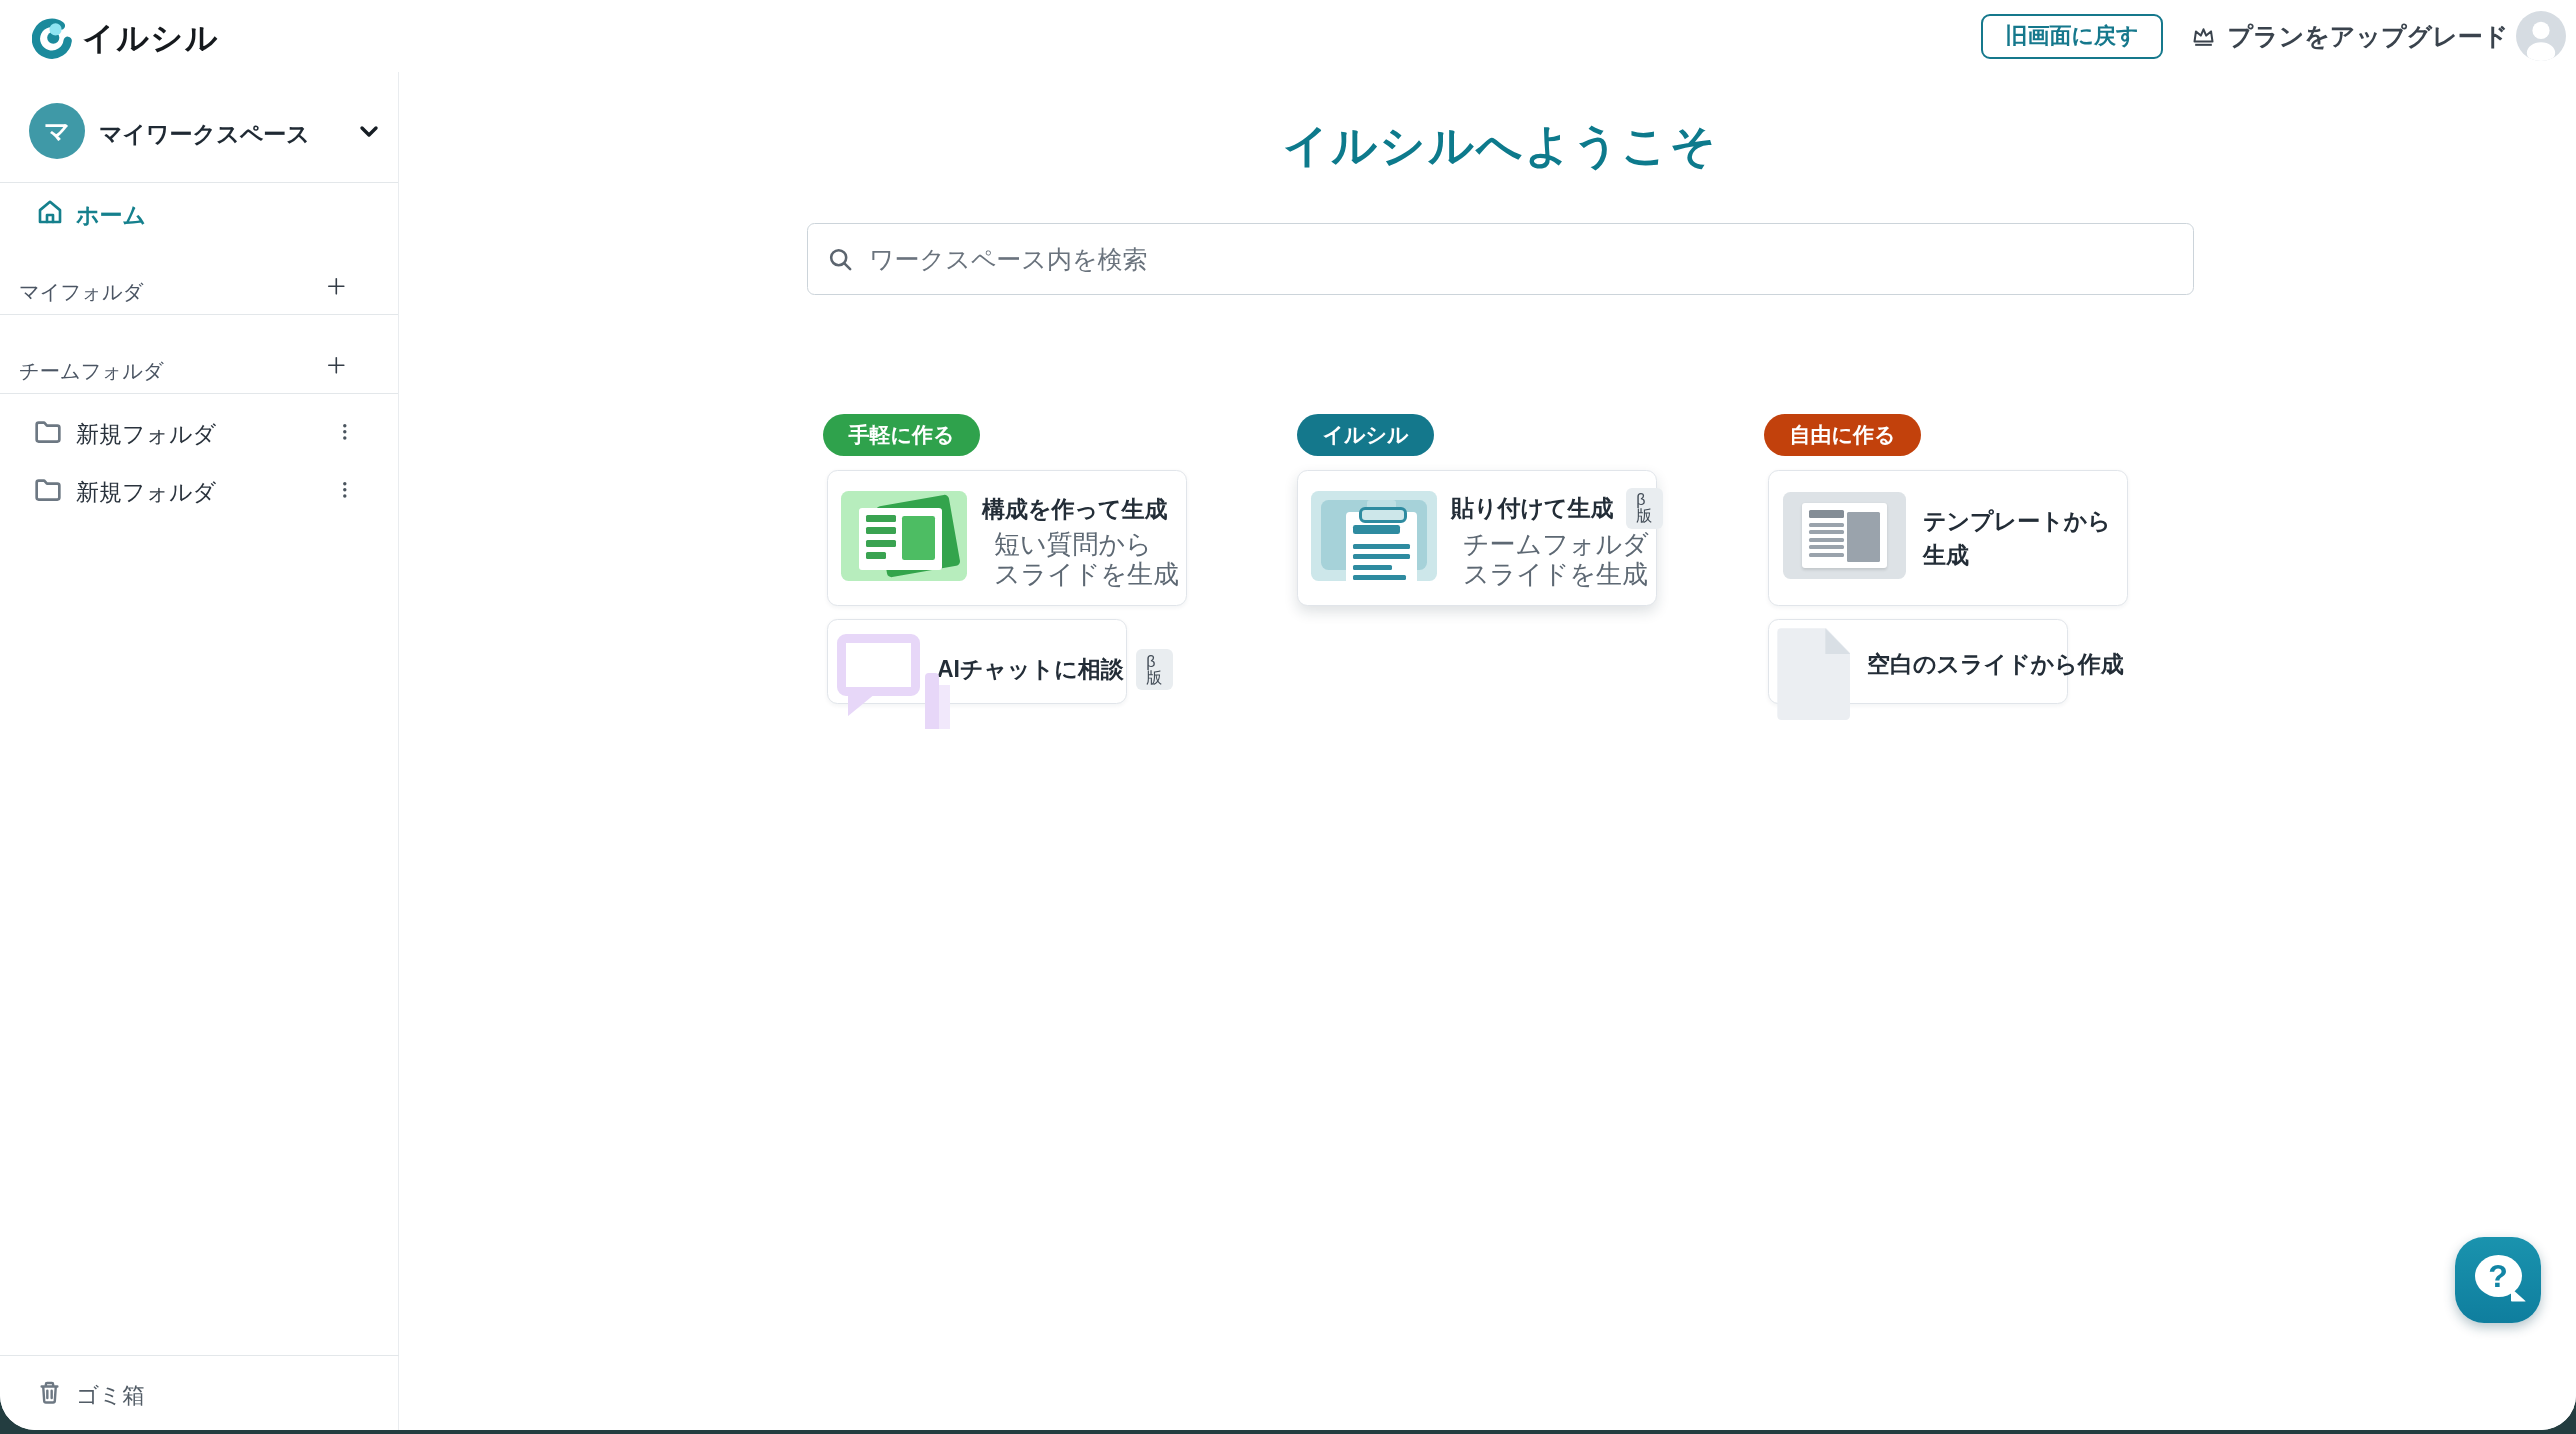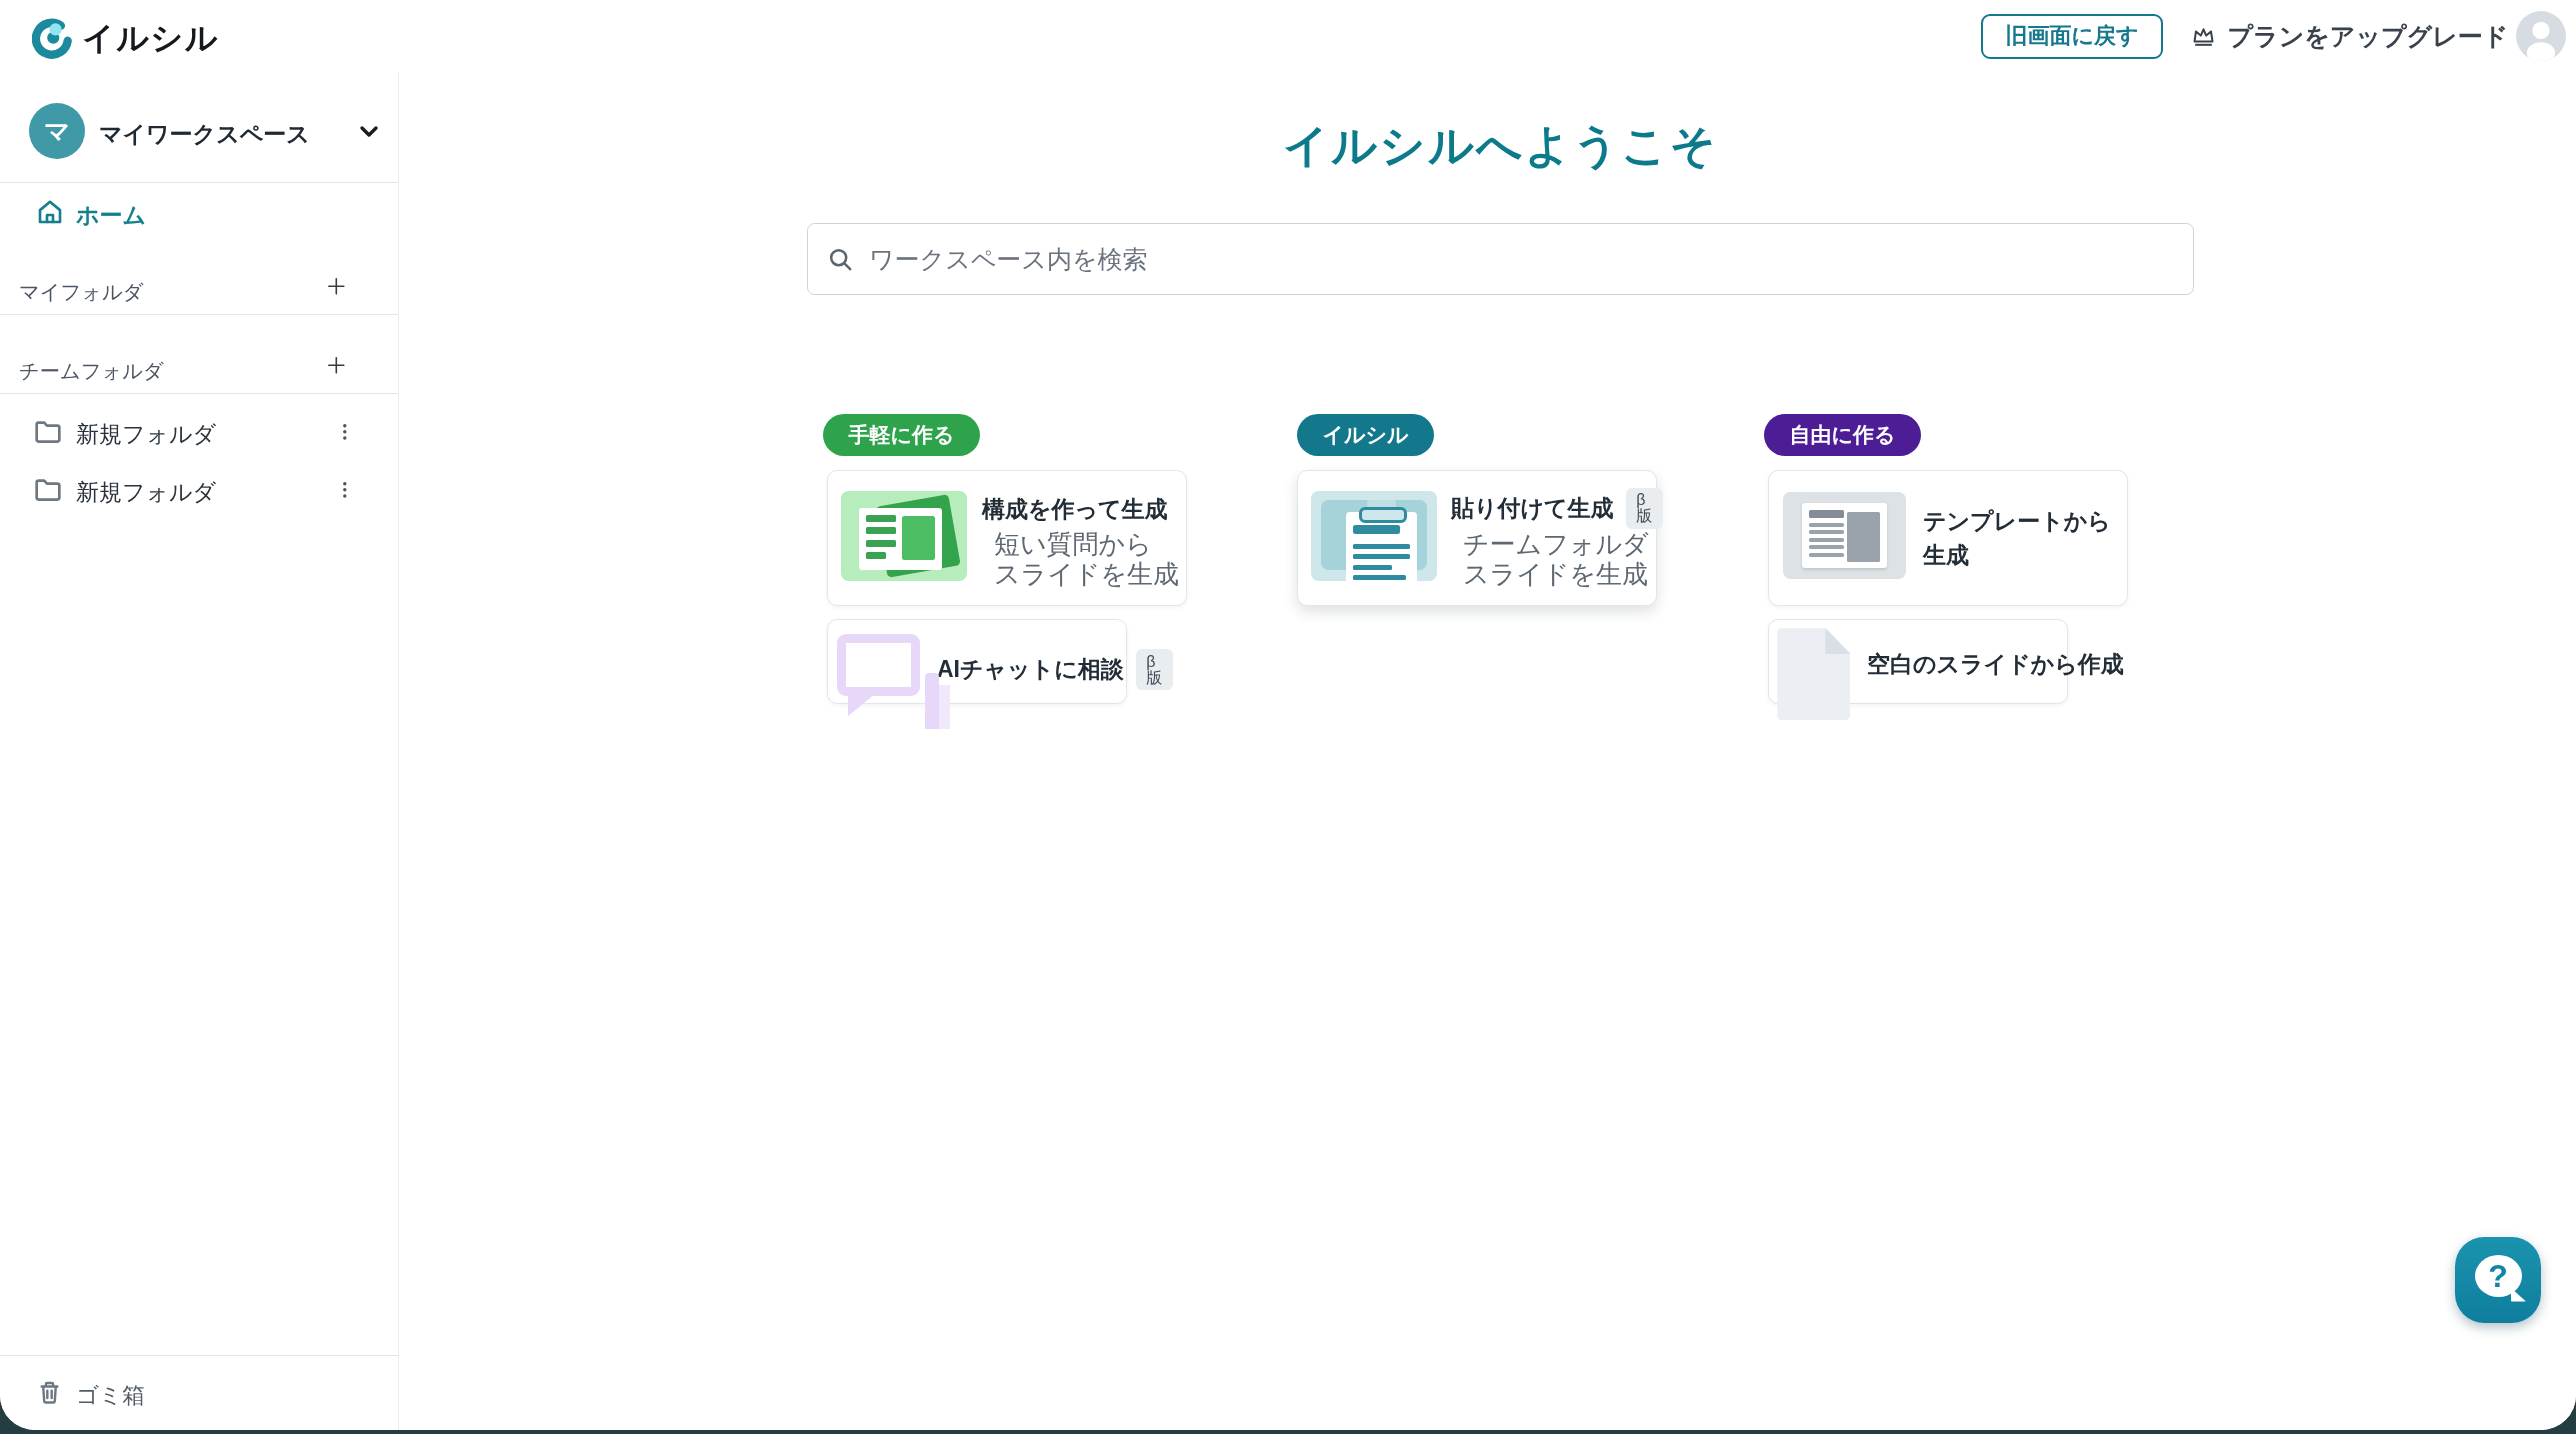--- a/index.html
+++ b/index.html
@@ -56,21 +56,21 @@
     position:absolute;left:408px;top:151px;width:1387px;height:72px;box-sizing:border-box;
     border:1.5px solid #ccd4da;border-radius:7.5px;background:#fff;display:flex;align-items:center;padding:0 18px;gap:12px;
   }
   .search input{border:none;outline:none;flex:1;font-size:25px;color:#2a333d;font-family:inherit;background:transparent;}
   .search input::placeholder{color:#6a737d;opacity:1;}
   .search-icon{color:#5c656f;flex:0 0 auto;display:flex;}
   .pill{position:absolute;top:342px;height:42px;border-radius:21px;color:#fff;font-size:21px;font-weight:700;
     display:flex;align-items:center;padding:0 25.6px;}
   .pill-easy{left:424px;background:#2fa24c;}
   .pill-detail{left:898px;background:#14788c;}
-  .pill-free{left:1365px;background:#4c1d95;}
+  .pill-free{left:1365px;background:#c2410c;}
   .card{position:absolute;background:#fff;border:1.5px solid #e1e5ea;border-radius:10.5px;box-sizing:border-box;
     box-shadow:0 1.5px 4.5px rgba(20,40,60,.05);}
   .row1{top:398px;height:136px;width:360px;}
   .row2{top:547px;height:85px;width:300px;}
   .card-structure{left:428px;}
   .card-paste{left:898px;box-shadow:0 6px 13.6px rgba(20,40,60,.14);}
   .card-template{left:1369px;}
   .card-aichat{left:428px;}
   .card-blank{left:1369px;}
   .c-title{position:absolute;left:154px;top:22.6px;font-size:23px;font-weight:700;color:#232d37;white-space:nowrap;}

